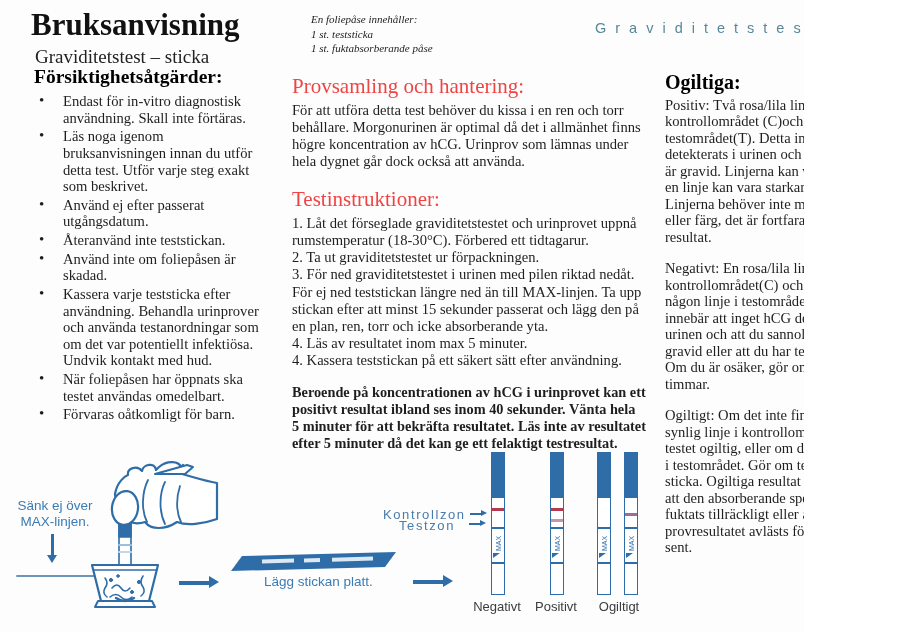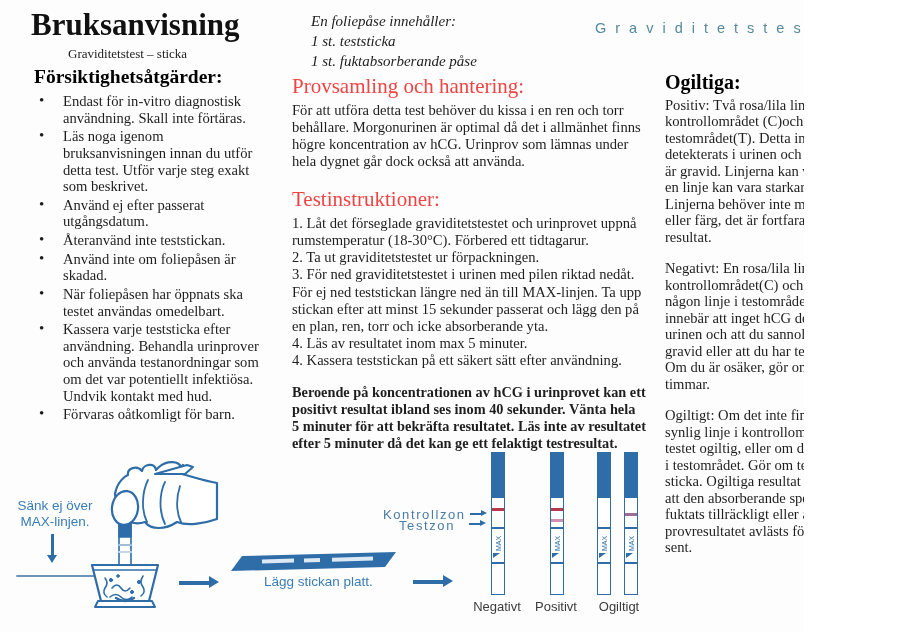--- a/index.html
+++ b/index.html
@@ -1,22 +1,22 @@
 <!DOCTYPE html>
 <html><head>
 <meta charset="utf-8">
 <style>
   html,body{margin:0;padding:0;background:#ffffff;}
   .page{position:relative;width:804px;height:632px;background:#fdfdfd;overflow:hidden;
         font-family:"Liberation Serif",serif;color:#1e1e1e;}
 
   
   .title{position:absolute;left:31px;top:7px;font-size:31px;font-weight:bold;color:#111;}
-  .subtitle{position:absolute;left:35px;top:46px;font-size:13px;color:#222;margin-left:33px;}
-  .pkg-note{position:absolute;left:311px;top:12px;font-style:italic;font-size:15px;line-height:1.32;color:#222;}
+  .subtitle{position:absolute;left:35px;top:46px;font-size:19px;color:#222;}
+  .pkg-note{position:absolute;left:311px;top:12px;font-style:italic;font-size:11px;line-height:1.32;color:#222;}
   .brand{position:absolute;left:595px;top:20px;font-family:"Liberation Sans",sans-serif;
          font-size:14.5px;letter-spacing:9px;color:#55889a;white-space:nowrap;}
 
   
   .col-left{position:absolute;left:34px;top:66px;width:233px;}
   .col-left h2{margin:0 0 5px 0;font-size:19.5px;color:#000;}
   .col-left ul{margin:0;padding:0;list-style:none;font-size:14.6px;line-height:1.14;}
   .col-left li{position:relative;padding-left:29px;margin-bottom:2px;}
   .col-left li::before{content:"\2022";position:absolute;left:5px;top:-1px;font-size:15px;}
 
@@ -91,22 +91,22 @@
   <div class="brand">Graviditetstest</div>
 
   <div class="col-left">
     <h2>Försiktighetsåtgärder:</h2>
     <ul>
       <li>Endast för in-vitro diagnostisk användning. Skall inte förtäras.</li>
       <li>Läs noga igenom bruksanvisningen innan du utför detta test. Utför varje steg exakt som beskrivet.</li>
       <li>Använd ej efter passerat utgångsdatum.</li>
       <li>Återanvänd inte teststickan.</li>
       <li>Använd inte om foliepåsen är skadad.</li>
+      <li>Kassera varje teststicka efter användning. Behandla urinprover och använda testanordningar som om det var potentiellt infektiösa. Undvik kontakt med hud.</li>
       <li>När foliepåsen har öppnats ska testet användas omedelbart.</li>
-      <li>Kassera varje teststicka efter användning. Behandla urinprover och använda testanordningar som om det var potentiellt infektiösa. Undvik kontakt med hud.</li>
       <li>Förvaras oåtkomligt för barn.</li>
     </ul>
   </div>
 
   <div class="col-mid">
     <h2 class="h-light">Provsamling och hantering:</h2>
     <p class="body-text">För att utföra detta test behöver du kissa i en ren och torr behållare.  Morgonurinen är optimal då det i allmänhet finns högre koncentration av hCG. Urinprov som lämnas under hela dygnet går dock också att använda.</p>
     <h2 class="h-light h2gap">Testinstruktioner:</h2>
     <div class="steps">
       <div>1. Låt det förseglade graviditetstestet och urinprovet uppnå rumstemperatur (18-30°C). Förbered ett tidtagarur.</div>

